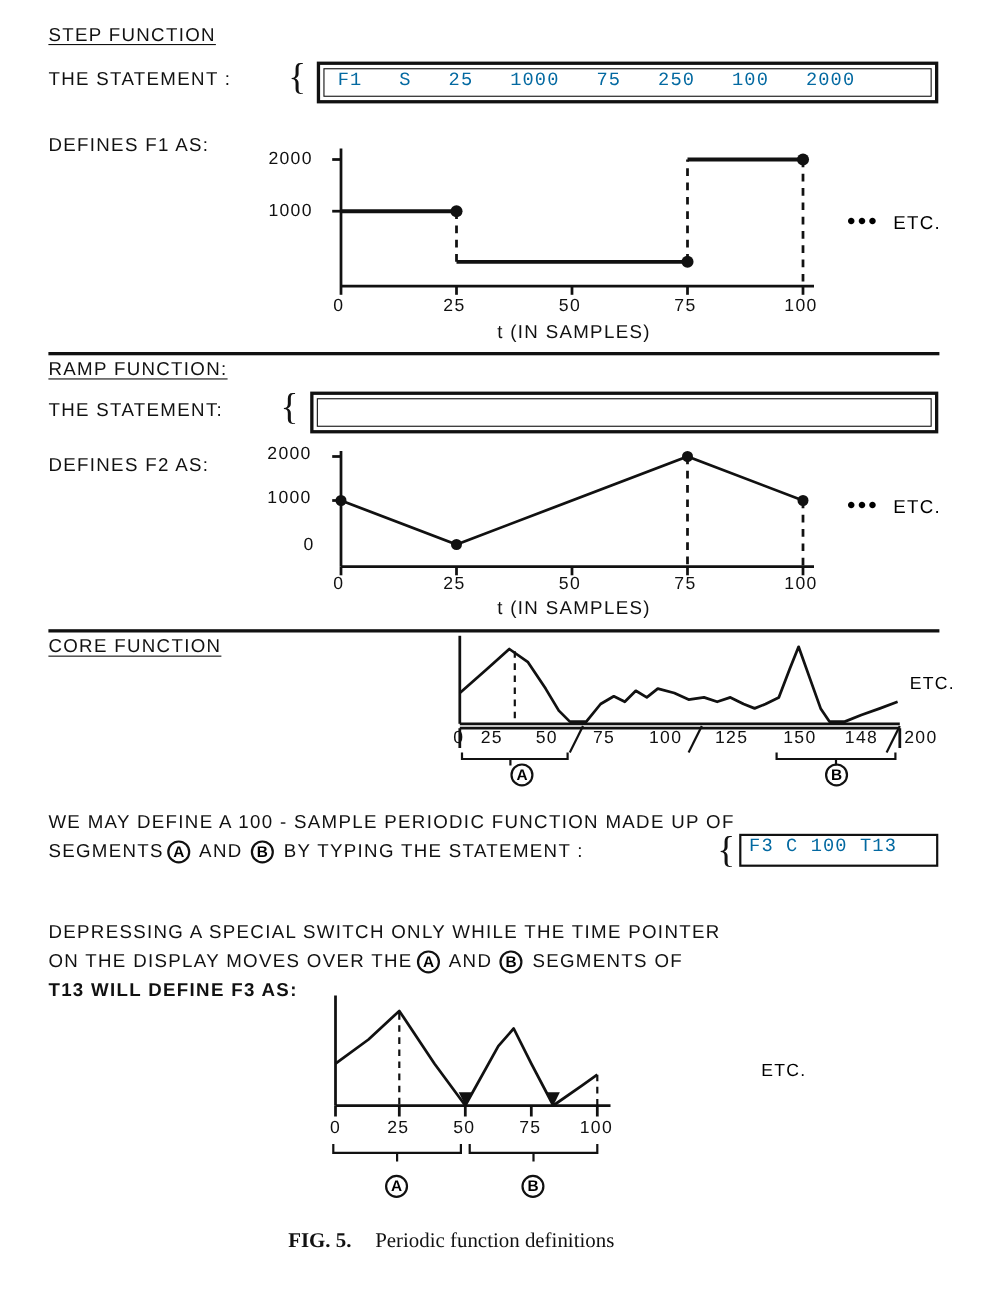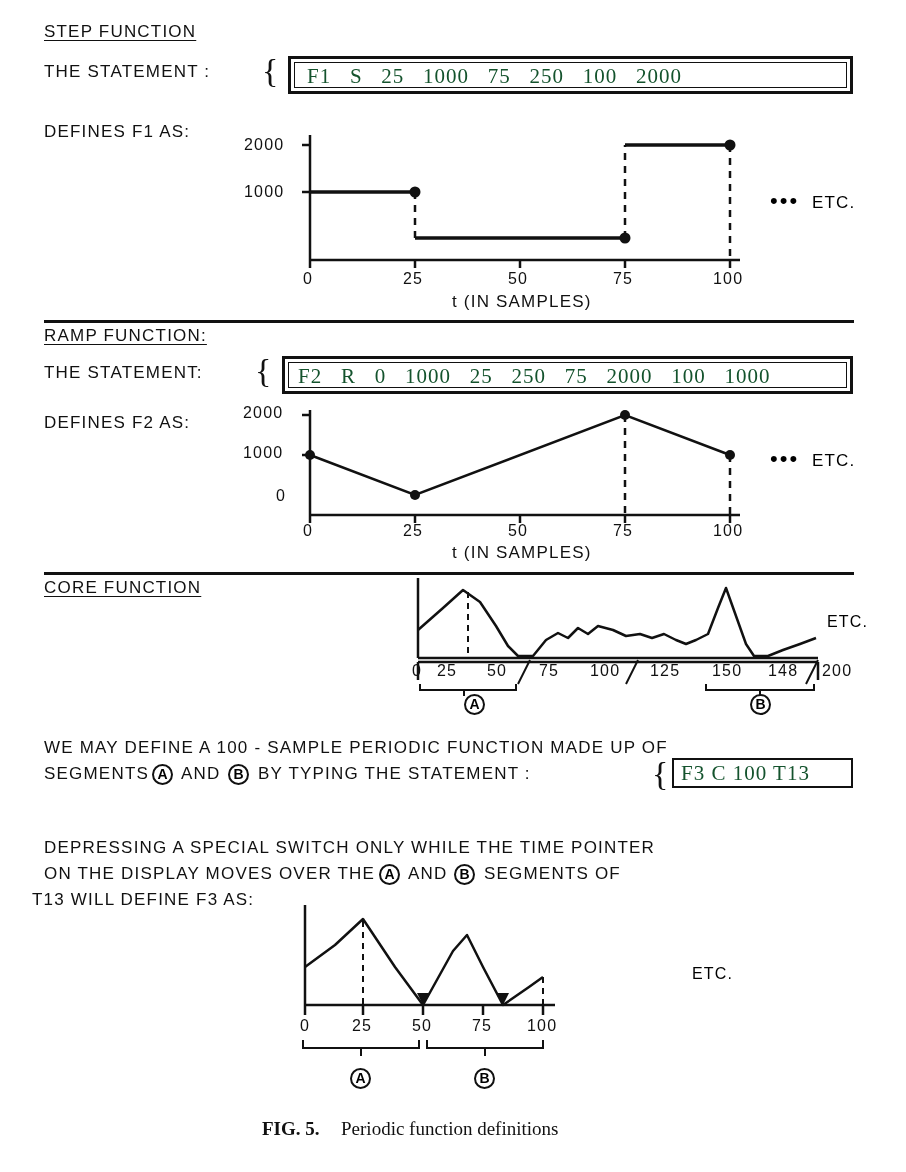--- a/index.html
+++ b/index.html
@@ -40,25 +40,25 @@
     background: #fff;
   }
   .stmt-inner {
     position: absolute;
     border: 1px solid #111;
     box-sizing: border-box;
     background: #fff;
   }
   .stmt-text {
     position: absolute;
-    font-family: Liberation Serif, serif;
-    font-size: 21px;
+    font-family: Liberation Mono, monospace;
+    font-size: 17px;
     letter-spacing: 1px;
     white-space: pre;
-    color: #14532d;
+    color: #0369a1;
   }
   .brace {
     position: absolute;
     font-size: 34px;
     line-height: 1;
     font-family: "Liberation Serif", serif;
     color: #111;
   }
   .hrule {
     position: absolute;
@@ -159,21 +159,20 @@
   <div class="lbl" style="left:452px; top:292px;">t (IN SAMPLES)</div>
 
   <div class="hrule" style="left:44px; top:320px; width:810px;"></div>
 
   <div class="lbl underline" style="left:44px; top:326px;">RAMP FUNCTION:</div>
   <div class="lbl" style="left:44px; top:363px;">THE STATEMENT:</div>
   <div class="brace" style="left:255px; top:354px;">{</div>
 
   <div class="stmt-box" style="left:282px; top:356px; width:571px; height:38px;"></div>
   <div class="stmt-inner" style="left:288px; top:362px; width:559px; height:26px;"></div>
-  <div class="stmt-text" style="left:298px; top:364px;">F2   R   0   1000   25   250   75   2000   100   1000</div>
 
   <div class="lbl" style="left:44px; top:413px;">DEFINES F2 AS:</div>
 
   <svg width="520" height="130" viewBox="0 0 520 130" style="left:290px; top:410px;">
     <line x1="20" y1="0" x2="20" y2="105" stroke="#111" stroke-width="2.5"></line>
     <line x1="20" y1="105" x2="450" y2="105" stroke="#111" stroke-width="2.5"></line>
     <line x1="12" y1="5" x2="20" y2="5" stroke="#111" stroke-width="2.5"></line>
     <line x1="12" y1="45" x2="20" y2="45" stroke="#111" stroke-width="2.5"></line>
     <line x1="20" y1="105" x2="20" y2="113" stroke="#111" stroke-width="2.5"></line>
     <line x1="125" y1="105" x2="125" y2="113" stroke="#111" stroke-width="2.5"></line>
@@ -257,21 +256,21 @@
   <div class="brace" style="left:652px; top:757px;">{</div>
   <div class="stmt-box" style="left:672px; top:758px; width:181px; height:30px; border-width:2px;"></div>
   <div class="stmt-text" style="left:681px; top:761px;">F3 C 100 T13</div>
 
   <div class="lbl" style="left:44px; top:864px;">ON THE DISPLAY MOVES OVER THE</div>
   <div class="lbl" style="left:44px; top:838px;">DEPRESSING A SPECIAL SWITCH ONLY WHILE THE TIME POINTER</div>
   <div class="circ" style="left:379px; top:864px;">A</div>
   <div class="lbl" style="left:408px; top:864px;">AND</div>
   <div class="circ" style="left:454px; top:864px;">B</div>
   <div class="lbl" style="left:484px; top:864px;">SEGMENTS OF</div>
-  <div class="lbl" style="left:32px; top:890px;">T13 WILL DEFINE F3 AS:</div>
+  <div class="lbl" style="left:44px; top:890px;font-weight:bold;">T13 WILL DEFINE F3 AS:</div>
 
   <svg width="340" height="115" viewBox="0 0 340 115" style="left:295px; top:905px;">
     <line x1="10" y1="0" x2="10" y2="100" stroke="#111" stroke-width="2.5"></line>
     <line x1="10" y1="100" x2="260" y2="100" stroke="#111" stroke-width="2.5"></line>
     <path d="M10,62 L40,40 L68,14 L100,62 L128,100 L158,46 L172,30
              L188,62 L208,100 L234,82 L248,72" fill="none" stroke="#111" stroke-width="2.5" stroke-linejoin="round"></path>
     <line x1="68" y1="16" x2="68" y2="100" stroke="#111" stroke-width="2" stroke-dasharray="6,5"></line>
     <line x1="248" y1="72" x2="248" y2="100" stroke="#111" stroke-width="2" stroke-dasharray="6,5"></line>
     <polygon points="128,100 122,88 134,88" fill="#111"></polygon>
     <polygon points="208,100 202,88 214,88" fill="#111"></polygon>

